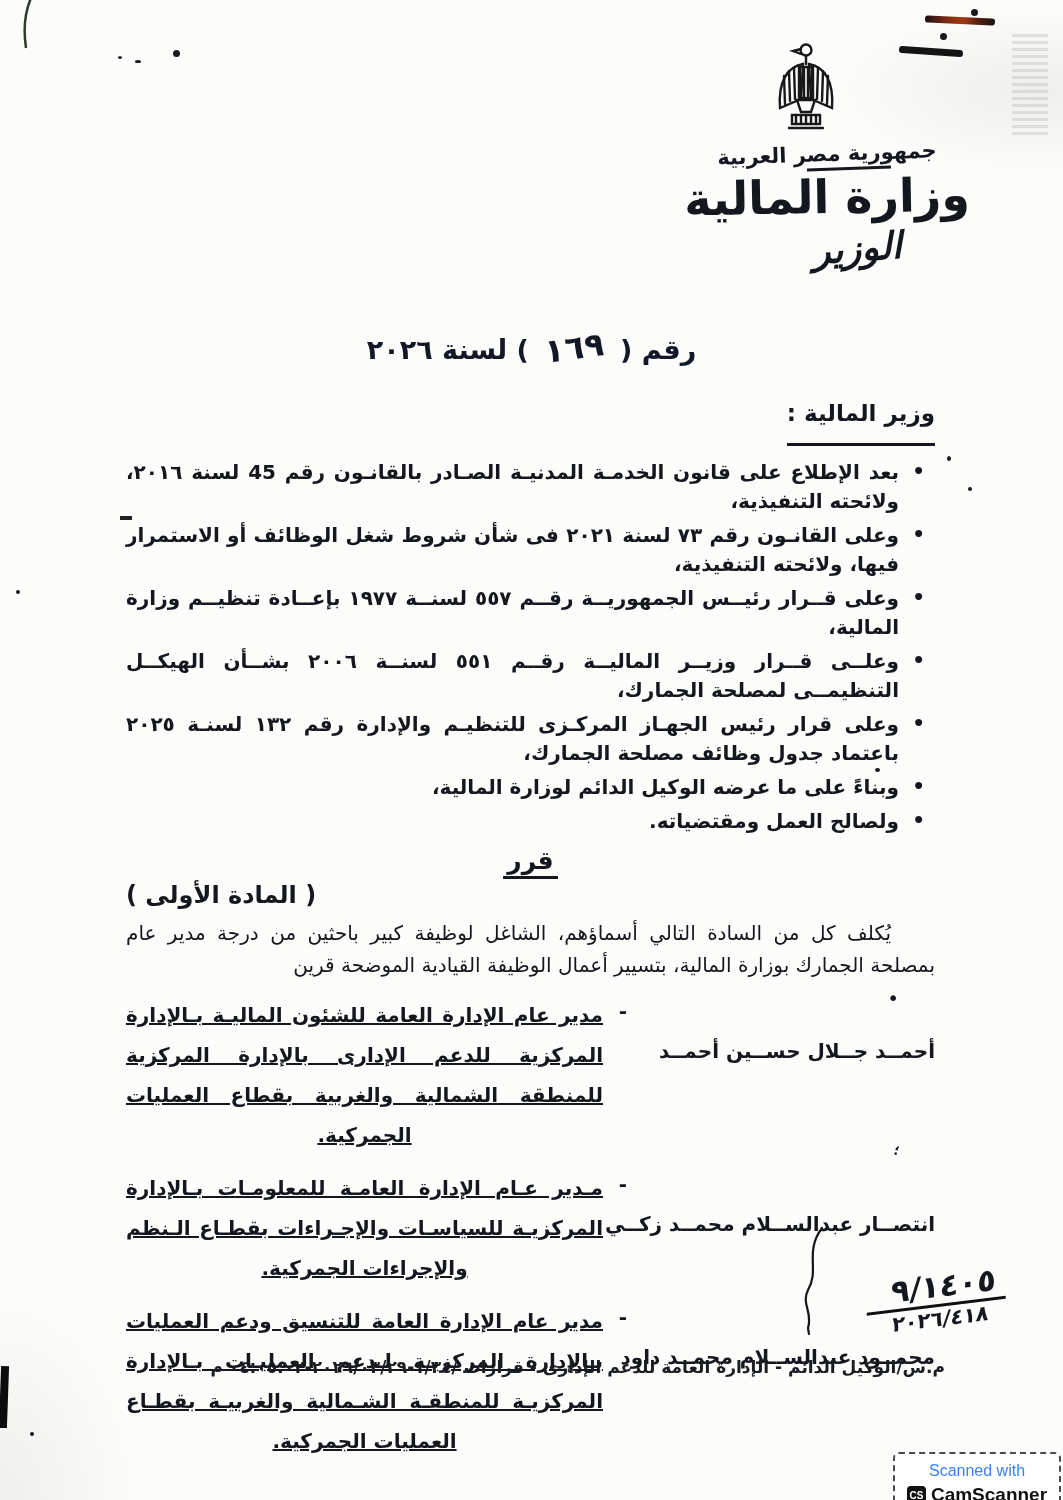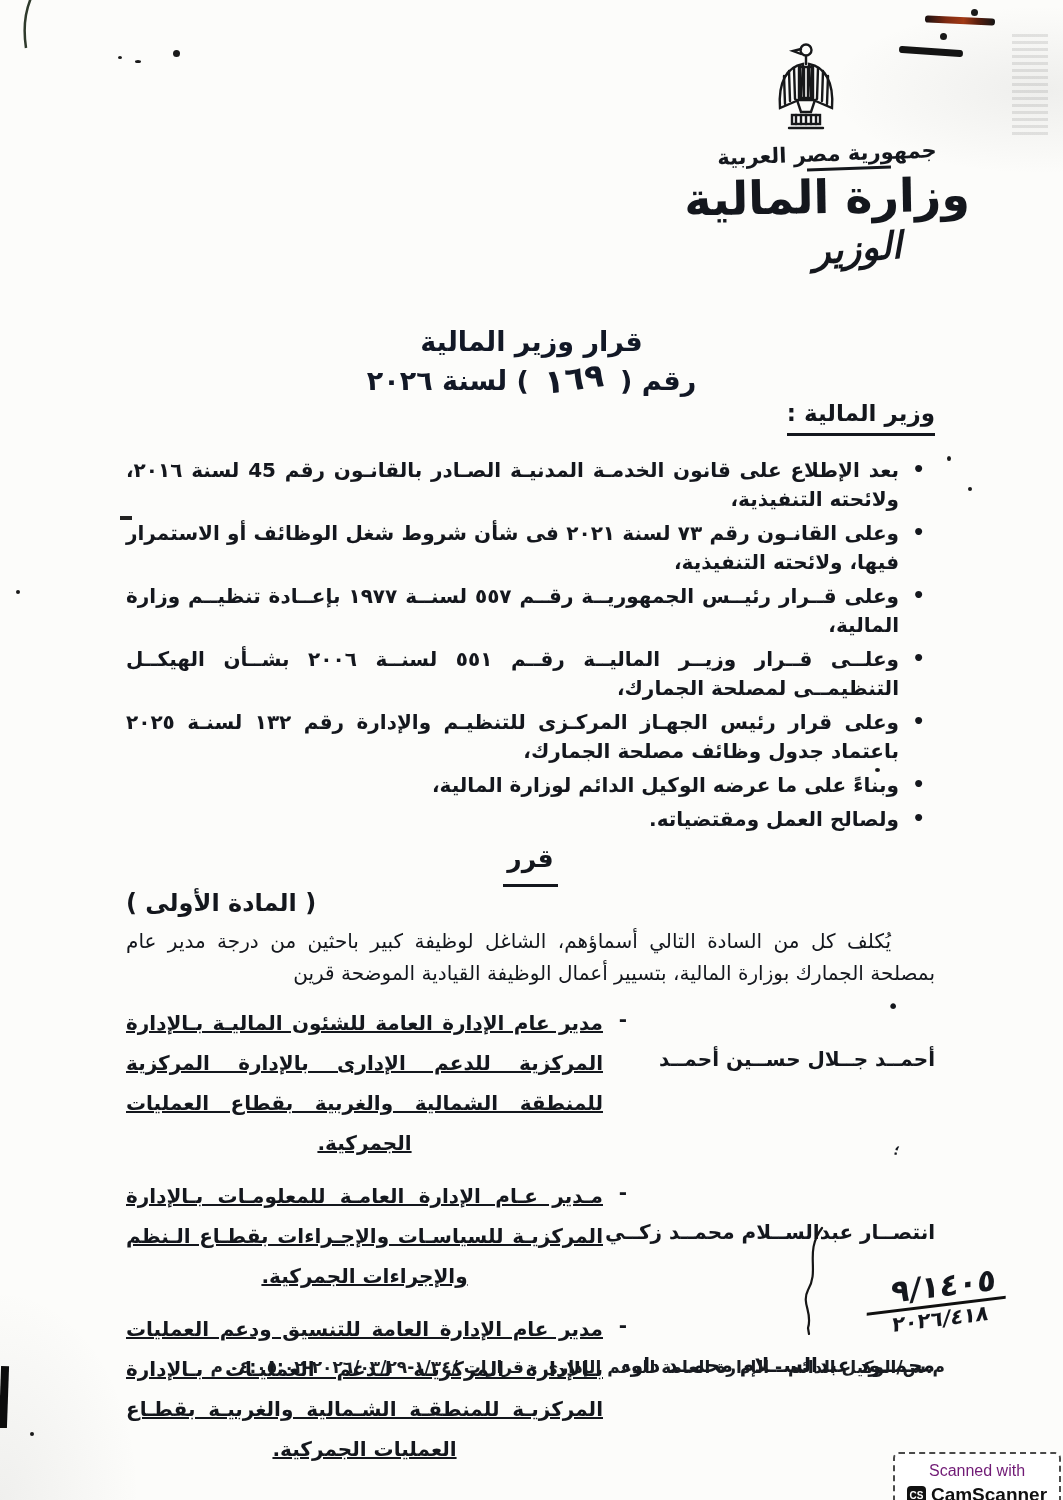--- a/index.html
+++ b/index.html
@@ -34,27 +34,27 @@
   .office{font-size:37px;font-weight:700;font-style:italic;transform:rotate(-4deg);margin-top:4px;margin-left:60px;}
   
   .title-block{position:absolute;top:326px;left:0;right:0;text-align:center;color:#121826;}
   .title-l1{font-size:27px;font-weight:700;}
   .title-l2{font-size:27px;font-weight:700;margin-top:2px;}
   .hw-number{display:inline-block;font-size:33px;font-weight:600;transform:rotate(-8deg) skewX(-6deg);
     padding:0 6px;letter-spacing:2px;}
   
   .doc-col{position:absolute;top:400px;right:128px;left:126px;}
   .preamble-heading{display:inline-block;font-size:23px;font-weight:700;
-    border-bottom:3px solid #14171d;padding-bottom:7px;margin-bottom:20px;}
+    border-bottom:3px solid #14171d;padding-bottom:17px;margin-bottom:12px;}
   ul.whereas{list-style:none;margin:0;padding:0;font-size:20px;font-weight:700;line-height:29px;}
   ul.whereas li{position:relative;padding-right:36px;margin-bottom:5px;
     text-align:justify;}
   ul.whereas .blt{position:absolute;right:10px;top:-1px;font-size:20px;}
   .decided{ text-align:center;margin-top:10px;}
-  .decided-word{display:inline-block;font-size:25px;font-weight:700;border-bottom:3px solid #14171d;padding:0 4px 11px;}
+  .decided-word{display:inline-block;font-size:25px;font-weight:700;border-bottom:3px solid #14171d;padding:0 4px 1px;}
   .article-title{text-align:left;font-size:24px;font-weight:700;margin-top:2px;}
   .intro{margin-top:8px;font-size:20px;font-weight:400;line-height:32px;}
   .intro-p1{margin:0;text-indent:44px;text-align:justify;}
   .intro-p2{margin:0 72px 0 0;position:relative;text-align:justify;text-align-last:center;}
   .intro-p2 .blt{position:absolute;right:-36px;top:1px;}
   
   .assignments{margin-top:14px;font-size:20px;font-weight:700;}
   .assign-row{display:flex;gap:12px;margin-bottom:13px;}
   .assign-name{width:292px;white-space:nowrap;line-height:32px;margin-top:40px;}
   .assign-sep{width:16px;text-align:center;line-height:32px;}
@@ -66,21 +66,21 @@
   .hw-top{font-size:31px;font-weight:600;letter-spacing:3px;transform:skewX(-8deg);
     border-bottom:3px solid #101010;padding:0 10px 0 24px;display:inline-block;}
   .hw-bottom{font-size:21px;font-weight:600;letter-spacing:3px;transform:skewX(-10deg);margin-top:0;}
   .footer-line{position:absolute;top:1357px;right:118px;font-size:17px;font-weight:700;
     color:#1a1d22;letter-spacing:.2px;}
   .mini-scribble{position:absolute;left:894px;top:1143px;font-size:13px;font-weight:700;transform:rotate(14deg);}
   
   .badge{position:absolute;left:893px;top:1452px;width:164px;height:74px;background:#fff;
     border:2px dashed #4a4a4a;border-radius:6px;text-align:center;direction:ltr;
     font-family:"Liberation Sans", sans-serif;}
-  .badge-l1{font-size:16px;color:#701a75;margin-top:8px;}
+  .badge-l1{font-size:16px;color:#3b82f6;margin-top:8px;}
   .badge-l2{display:flex;align-items:center;justify-content:center;gap:5px;margin-top:4px;}
   .cs-logo{width:19px;height:19px;background:#111;border-radius:4px;color:#fff;font-size:10px;
     font-weight:700;line-height:19px;}
   .cs-word{font-size:19px;font-weight:700;color:#111;}
 </style>
 </head>
 <body>
 
 <div class="page">
 
@@ -132,21 +132,20 @@
         <path d="M24,88 L58,88"></path>
       </g>
     </svg>
     <div class="republic">جمهورية مصر العربية</div>
     <div class="republic-rule"></div>
     <div class="ministry">وزارة المالية</div>
     <div class="office">الوزير</div>
   </div>
 
   <div class="title-block">
-    <div class="title-l1">قرار وزير المالية</div>
     <div class="title-l2">
       <span>رقم (</span>
       <span class="hw-number">١٦٩</span>
       <span>) لسنة ٢٠٢٦</span>
     </div>
   </div>
 
   <div class="doc-col">
 
     <div>

